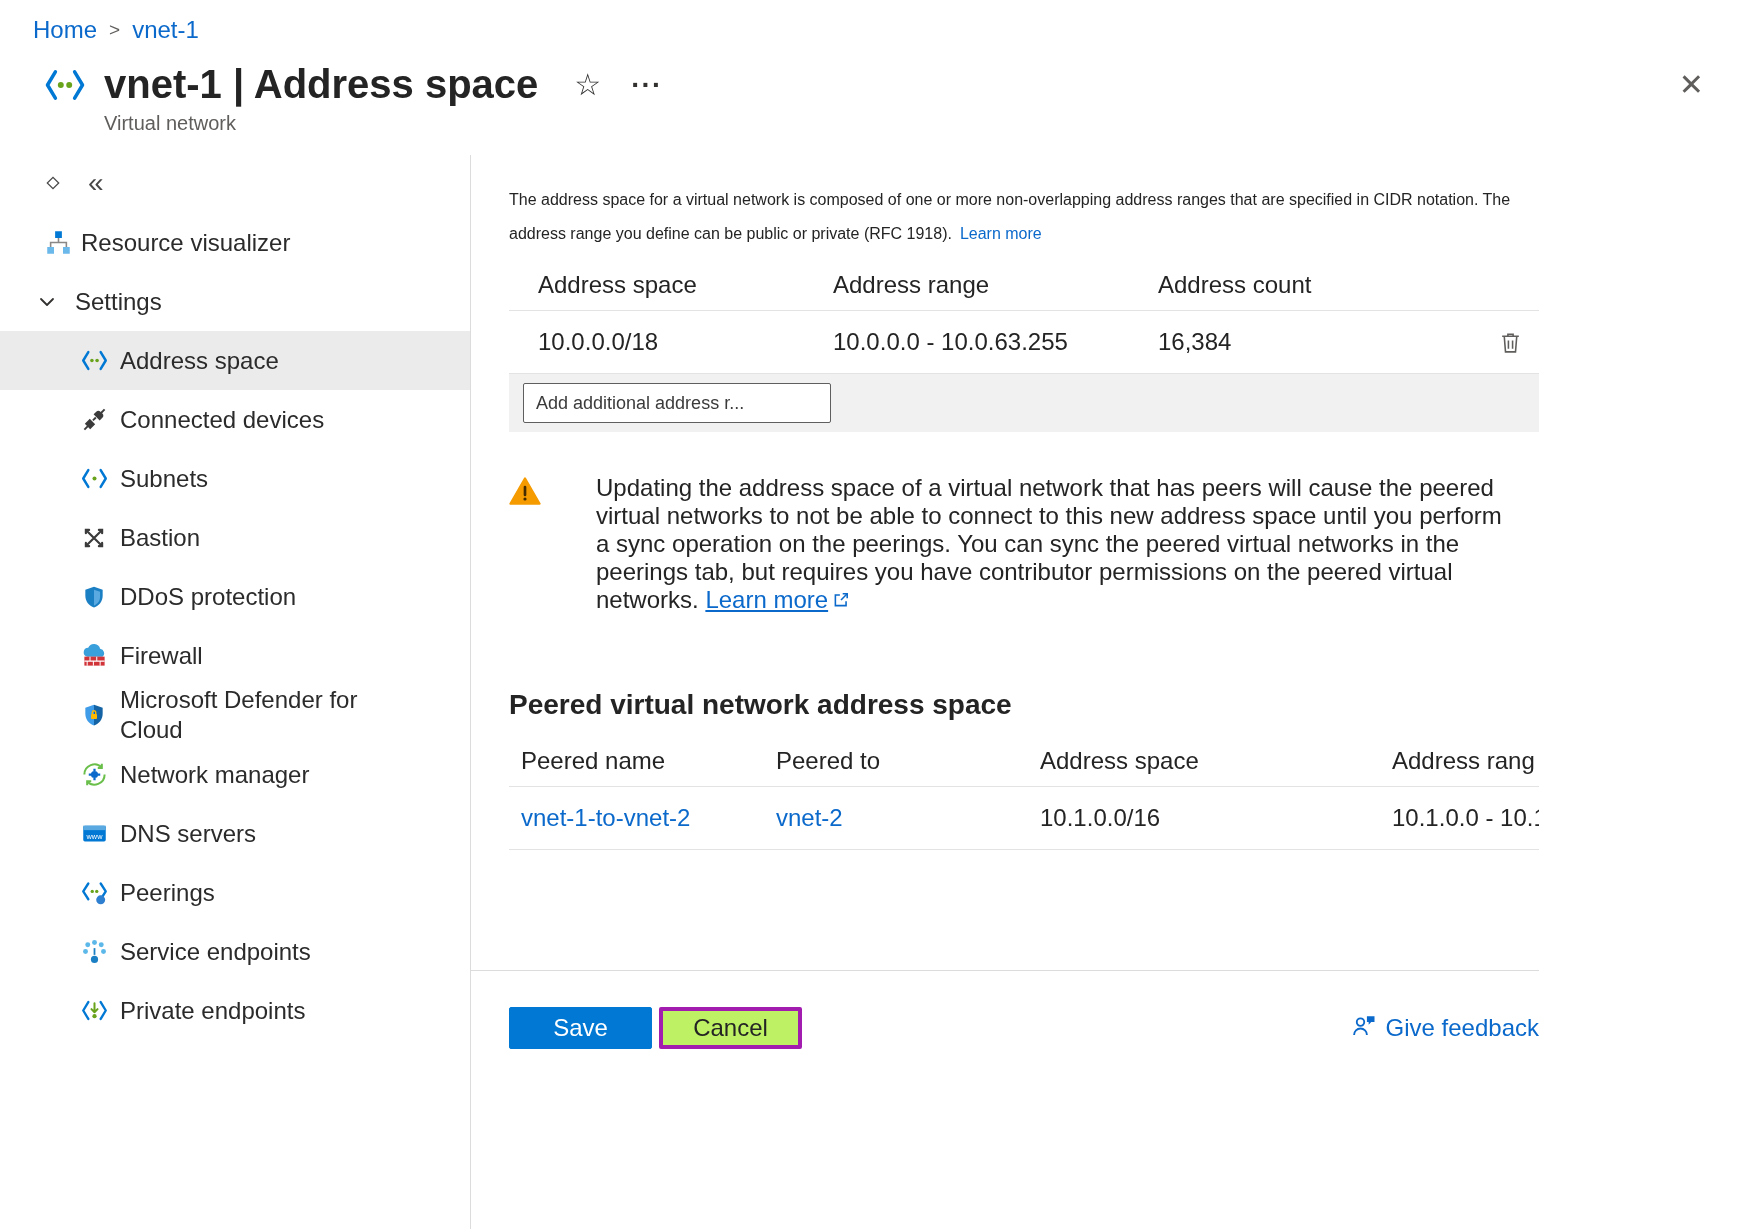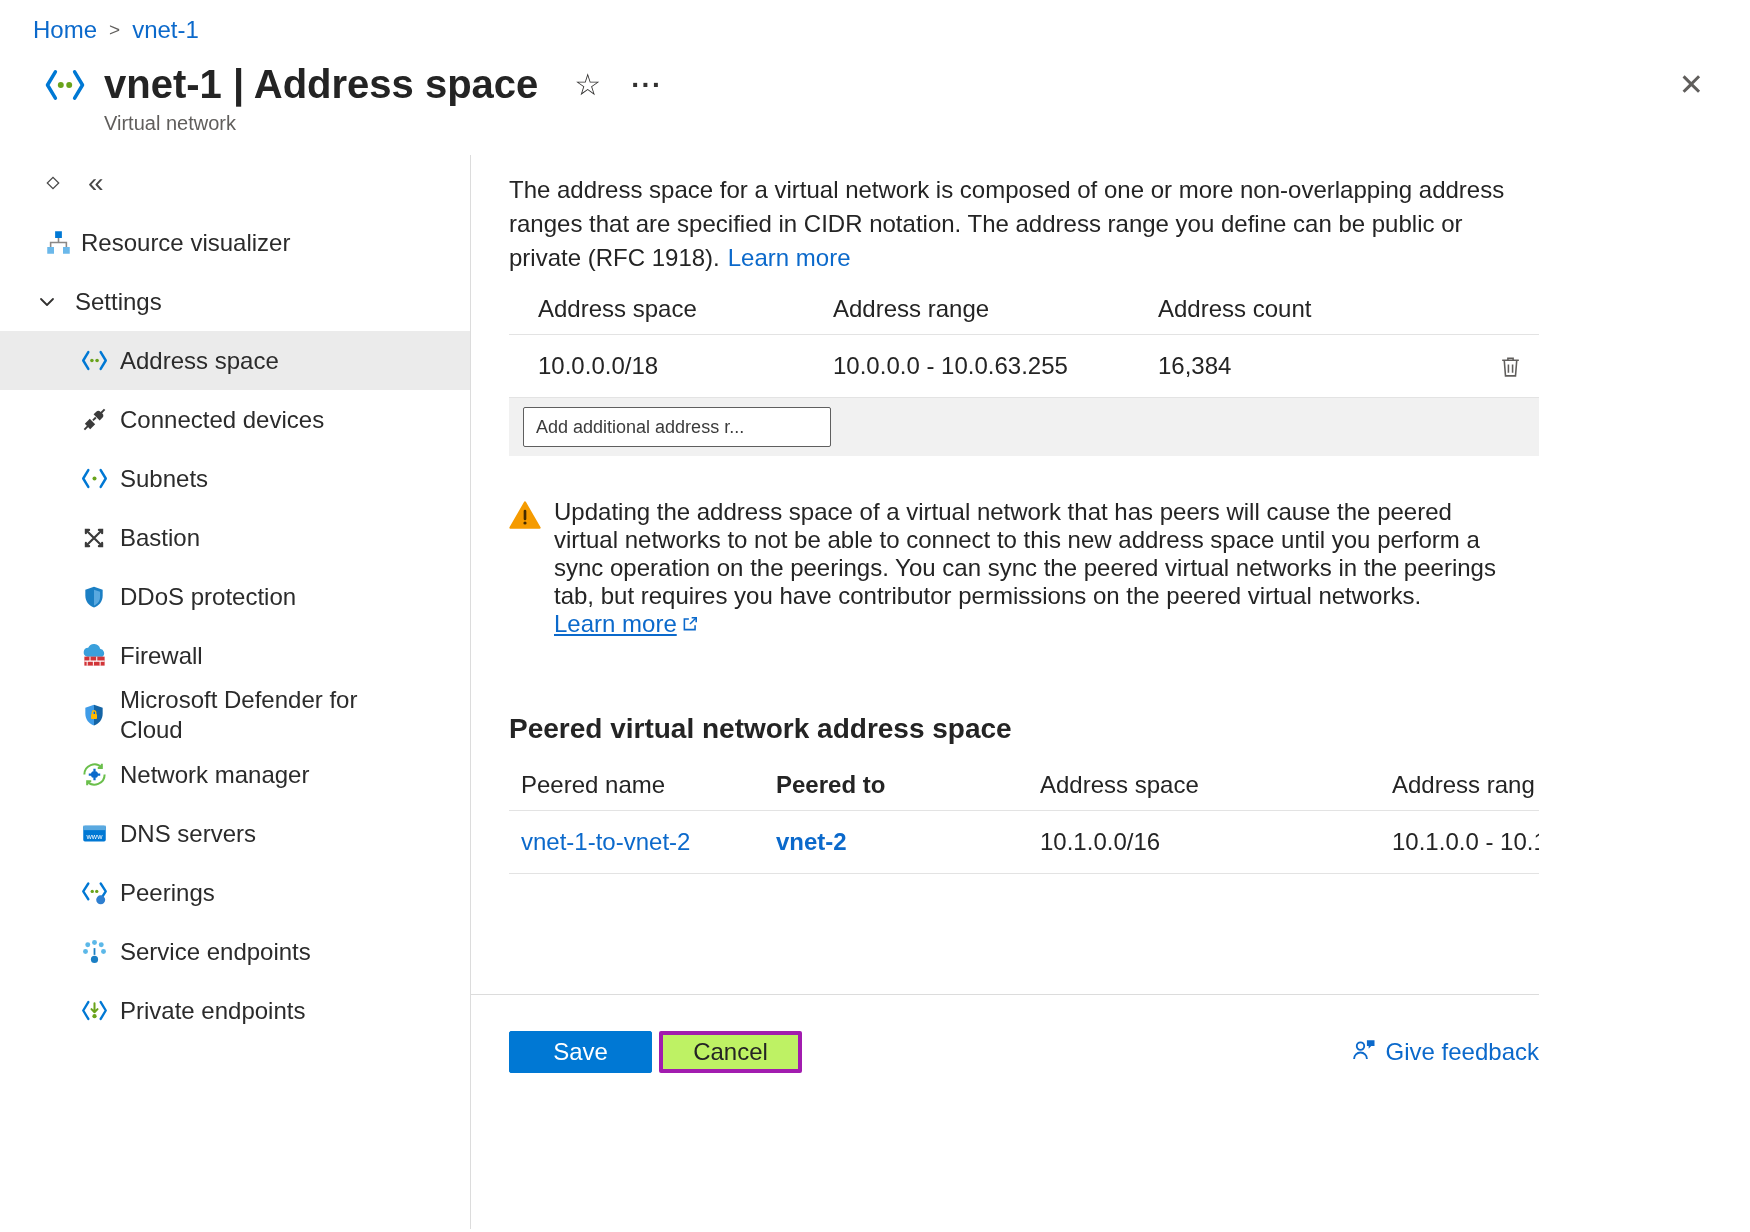--- a/index.html
+++ b/index.html
@@ -36,44 +36,44 @@
   .side-item { display:flex; align-items:center; min-height:59px; padding-left:44px; font-size:24px; color:#2b2b2b; cursor:pointer; }
   .side-item .ic { width:28px; height:28px; flex:none; margin-right:9px; display:flex; align-items:center; justify-content:center; }
   .side-item.group { padding-left:36px; }
   .side-item.group .ic { width:22px; margin-right:17px; }
   .side-item.sub { padding-left:80px; }
   .side-item.sub .ic { margin-right:12px; }
   .side-item.selected { background:#ebebeb; }
   .side-item .label { line-height:30px; max-width:262px; }
 
   
-  .intro { margin-top:18px; width:1012px; font-size:24px; line-height:34px; color:#242424; }
+  .intro { margin-top:28px; width:1012px; font-size:16px; line-height:34px; color:#242424; }
   .intro .link { margin-left:8px; }
   .tbl { width:1030px; }
   .thead { display:flex; align-items:center; height:52px; border-bottom:1px solid #e3e3e3; font-size:24px; color:#242424; }
   .trow { display:flex; align-items:center; height:63px; border-bottom:1px solid #e3e3e3; font-size:24px; color:#242424; }
   .t1-c1 { width:324px; padding-left:29px; }
   .t1-c2 { width:325px; }
   .t1-c3 { width:290px; }
   .t1-c4 { width:91px; display:flex; justify-content:flex-end; padding-right:16px; }
   .trash-btn { cursor:pointer; display:flex; }
   .addrow { width:1030px; height:58px; background:#f1f1f1; display:flex; align-items:center; padding-left:14px; }
   .addrow input { width:308px; height:40px; border:1px solid #5f5f5f; border-radius:2px; font-size:18px; font-family:inherit; padding:0 12px; color:#3b3b3b; background:#fff; outline:none; }
   .addrow input::placeholder { color:#3b3b3b; }
 
-  .warning { display:flex; margin-top:42px; width:1012px; }
+  .warning { display:flex; margin-top:42px; width:1012px;gap:42px; }
   .warn-icon { flex:none; margin-right:13px; margin-top:2px; }
   .warn-text { font-size:24px; line-height:28px; color:#242424; }
   .warn-text .wlink { color:#0b69cb; text-decoration:underline; cursor:pointer; white-space:nowrap; }
   .ext-ic { display:inline-block; vertical-align:-1px; margin-left:4px; }
 
   .section-title { margin-top:74px; font-size:28px; font-weight:600; color:#242424; }
   .tbl2 { margin-top:14px; }
   .t2-c1 { width:267px; padding-left:12px; }
-  .t2-c2 { width:264px;font-weight:bold; }
+  .t2-c2 { width:264px; }
   .t2-c3 { width:352px; }
   .t2-c4 { width:147px; white-space:nowrap; overflow:hidden; }
 
   .footer { margin-top:120px; border-top:1px solid #dcdcdc; padding:36px 0 0 38px; width:1068px; display:flex; align-items:center; }
   .btn { height:42px; min-width:143px; font-size:24px; font-family:inherit; border-radius:2px; cursor:pointer; }
   .btn-primary { background:#0078d4; color:#fff; border:1px solid #0078d4; }
   .btn-secondary { background:#bef264; color:#242424; border:4px solid #a21caf; margin-left:7px; }
   .feedback { margin-left:auto; display:flex; align-items:center; gap:8px; color:#0b69cb; font-size:24px; cursor:pointer; }
 </style>
 </head>

